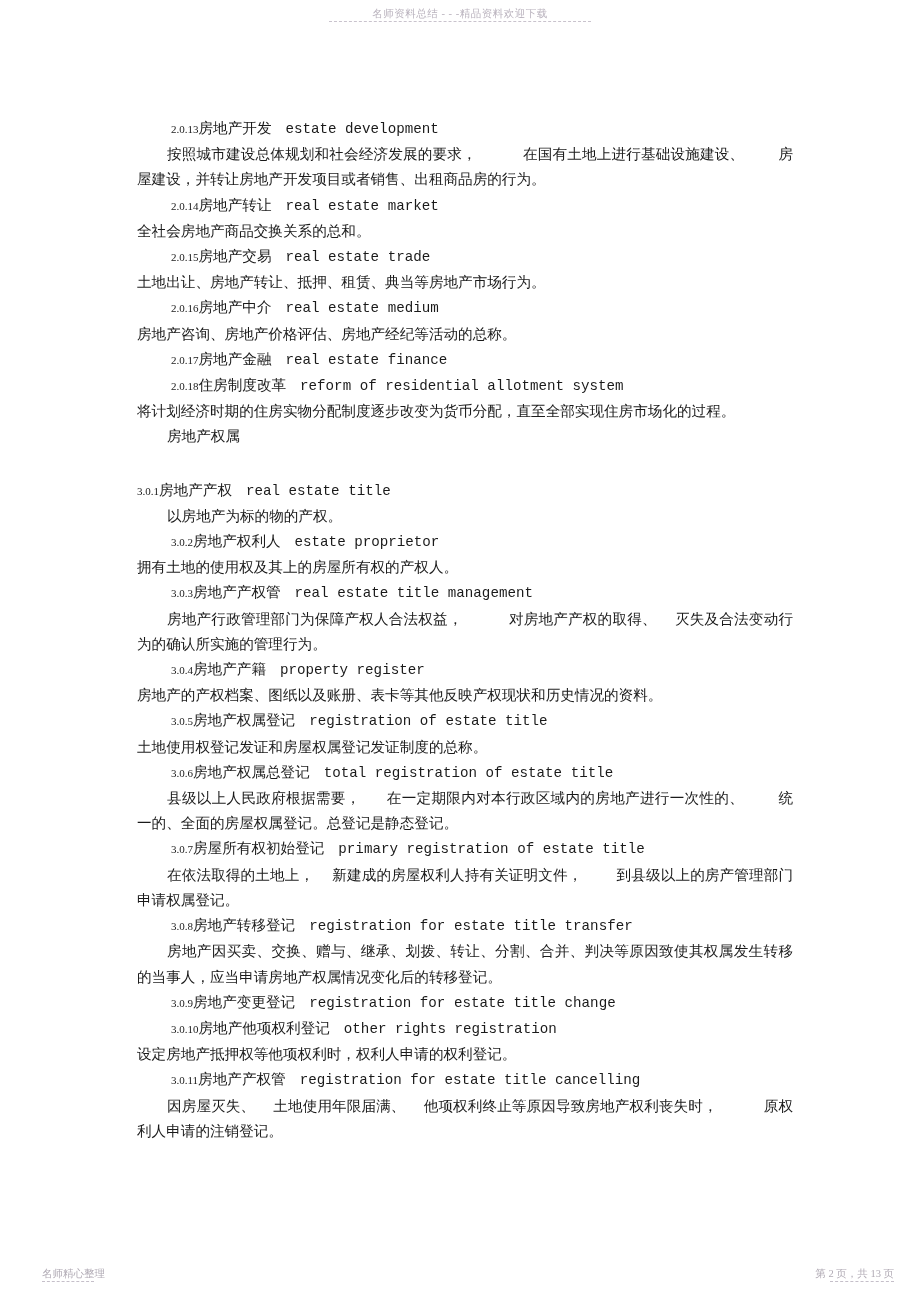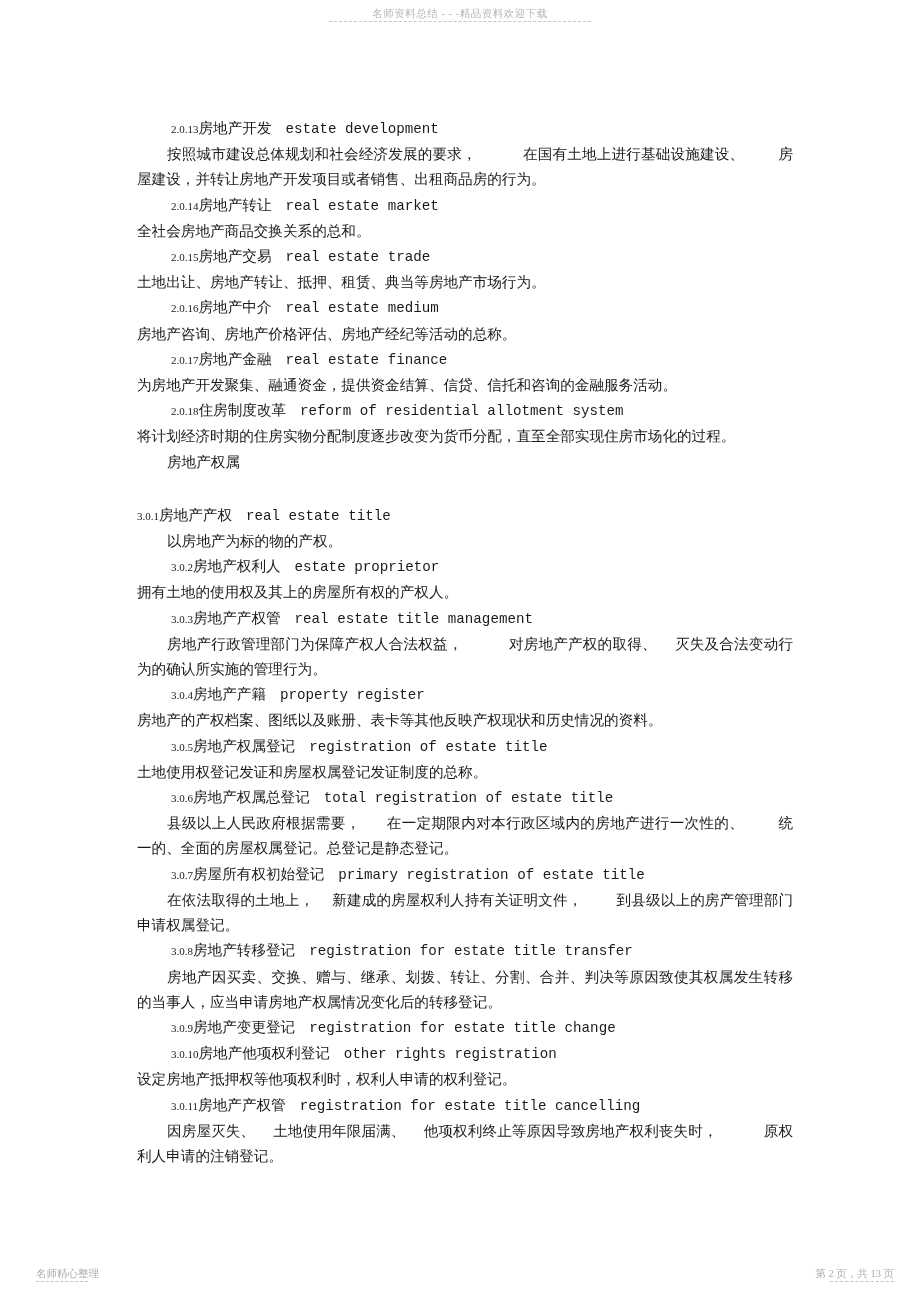--- a/index.html
+++ b/index.html
@@ -105,21 +105,21 @@
 
   
   .gap-1 { display: inline-block; width: 26px; }
   .gap-2 { display: inline-block; width: 46px; }
   .gap-3 { display: inline-block; width: 18px; }
   .gap-4 { display: inline-block; width: 34px; }
 
   
   .footer-left {
     position: absolute;
-    left: 36px;
+    left: 42px;
     bottom: 14px;
     font-size: 10.5px;
     line-height: 12px;
     color: #b0aab4;
     white-space: nowrap;
     font-family: "Liberation Serif", "DejaVu Serif", serif;
   }
   .footer-left .wm-rule {
     display: block;
     margin-top: 1px;
@@ -175,21 +175,20 @@
     <p class="def no-indent">土地出让、房地产转让、抵押、租赁、典当等房地产市场行为。</p>
 
     <p class="term">
       <span class="num">2.0.16</span><span class="cn">房地产中介</span><span class="en">real estate medium</span>
     </p>
     <p class="def no-indent">房地产咨询、房地产价格评估、房地产经纪等活动的总称。</p>
 
     <p class="term">
       <span class="num">2.0.17</span><span class="cn">房地产金融</span><span class="en">real estate finance</span>
     </p>
-    <p class="def no-indent">为房地产开发聚集、融通资金，提供资金结算、信贷、信托和咨询的金融服务活动。</p>
 
     <p class="term">
       <span class="num">2.0.18</span><span class="cn">住房制度改革</span><span class="en">reform of residential allotment system</span>
     </p>
     <p class="def no-indent">将计划经济时期的住房实物分配制度逐步改变为货币分配，直至全部实现住房市场化的过程。</p>
 
     <p class="section-head">房地产权属</p>
     <div class="spacer-md"></div>
 
     <p class="term flush">

